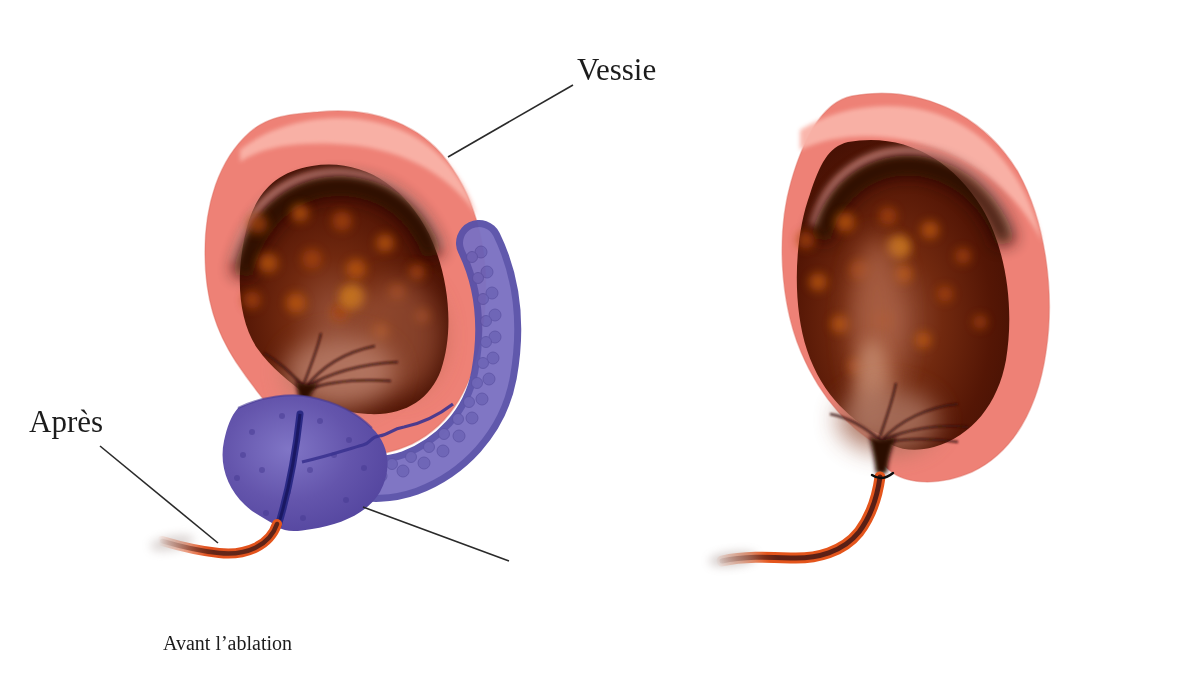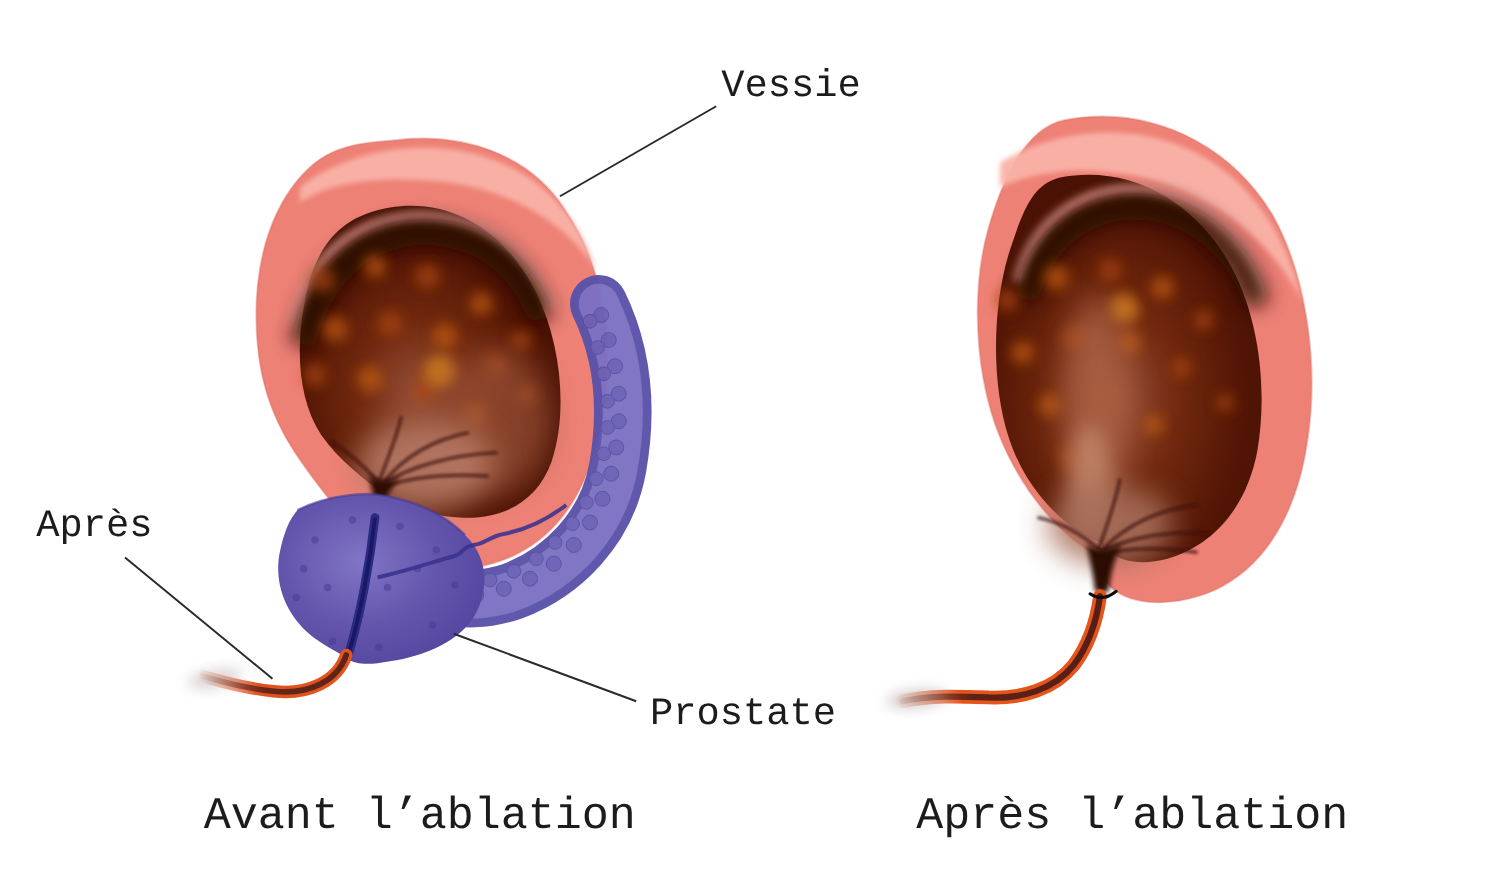--- a/index.html
+++ b/index.html
@@ -1,20 +1,20 @@
 <!DOCTYPE html>
 <html><head>
 <meta charset="utf-8">
 <style>
   html,body{margin:0;padding:0;background:#fff;}
   .stage{position:relative;width:1200px;height:700px;background:#fff;overflow:hidden;
-         font-family:Liberation Mono, monospace;}
+         font-family:Liberation Serif, serif;}
   .stage svg{position:absolute;left:0;top:0;}
   .label{position:absolute;font-size:31px;line-height:1.2;color:#1c1c1c;white-space:nowrap;}
-  .caption{position:absolute;font-size:36px;line-height:1.2;color:#1c1c1c;width:300px;text-align:right;white-space:nowrap;}
+  .caption{position:absolute;font-size:20px;line-height:1.2;color:#1c1c1c;width:300px;text-align:left;white-space:nowrap;}
 </style>
 </head>
 <body>
 
 <div class="stage">
 
 <svg width="1200" height="700" viewBox="0 0 1200 700">
   <defs>
     <radialGradient id="gCavL" cx="45%" cy="60%" r="75%">
       <stop offset="0%" stop-color="#965038"></stop>
@@ -230,17 +230,15 @@
 
   <g stroke-width="1.6" stroke="#2a2a2a">
     <line x1="573" y1="85" x2="448" y2="157"></line>
     <line x1="100" y1="446" x2="218" y2="543"></line>
     <line x1="509" y1="561" x2="363" y2="507"></line>
   </g>
 </svg>
 
 <div class="label" style="left:577px;top:51px">Vessie</div>
 <div class="label" style="left:29px;top:403px">Après</div>
-<div class="label" style="left:520px;top:553px">Prostate</div>
 <div class="caption" style="left:163px;top:631px">Avant l’ablation</div>
-<div class="caption" style="left:733px;top:631px">Après l’ablation</div>
 
 </div>
 
 </body></html>

